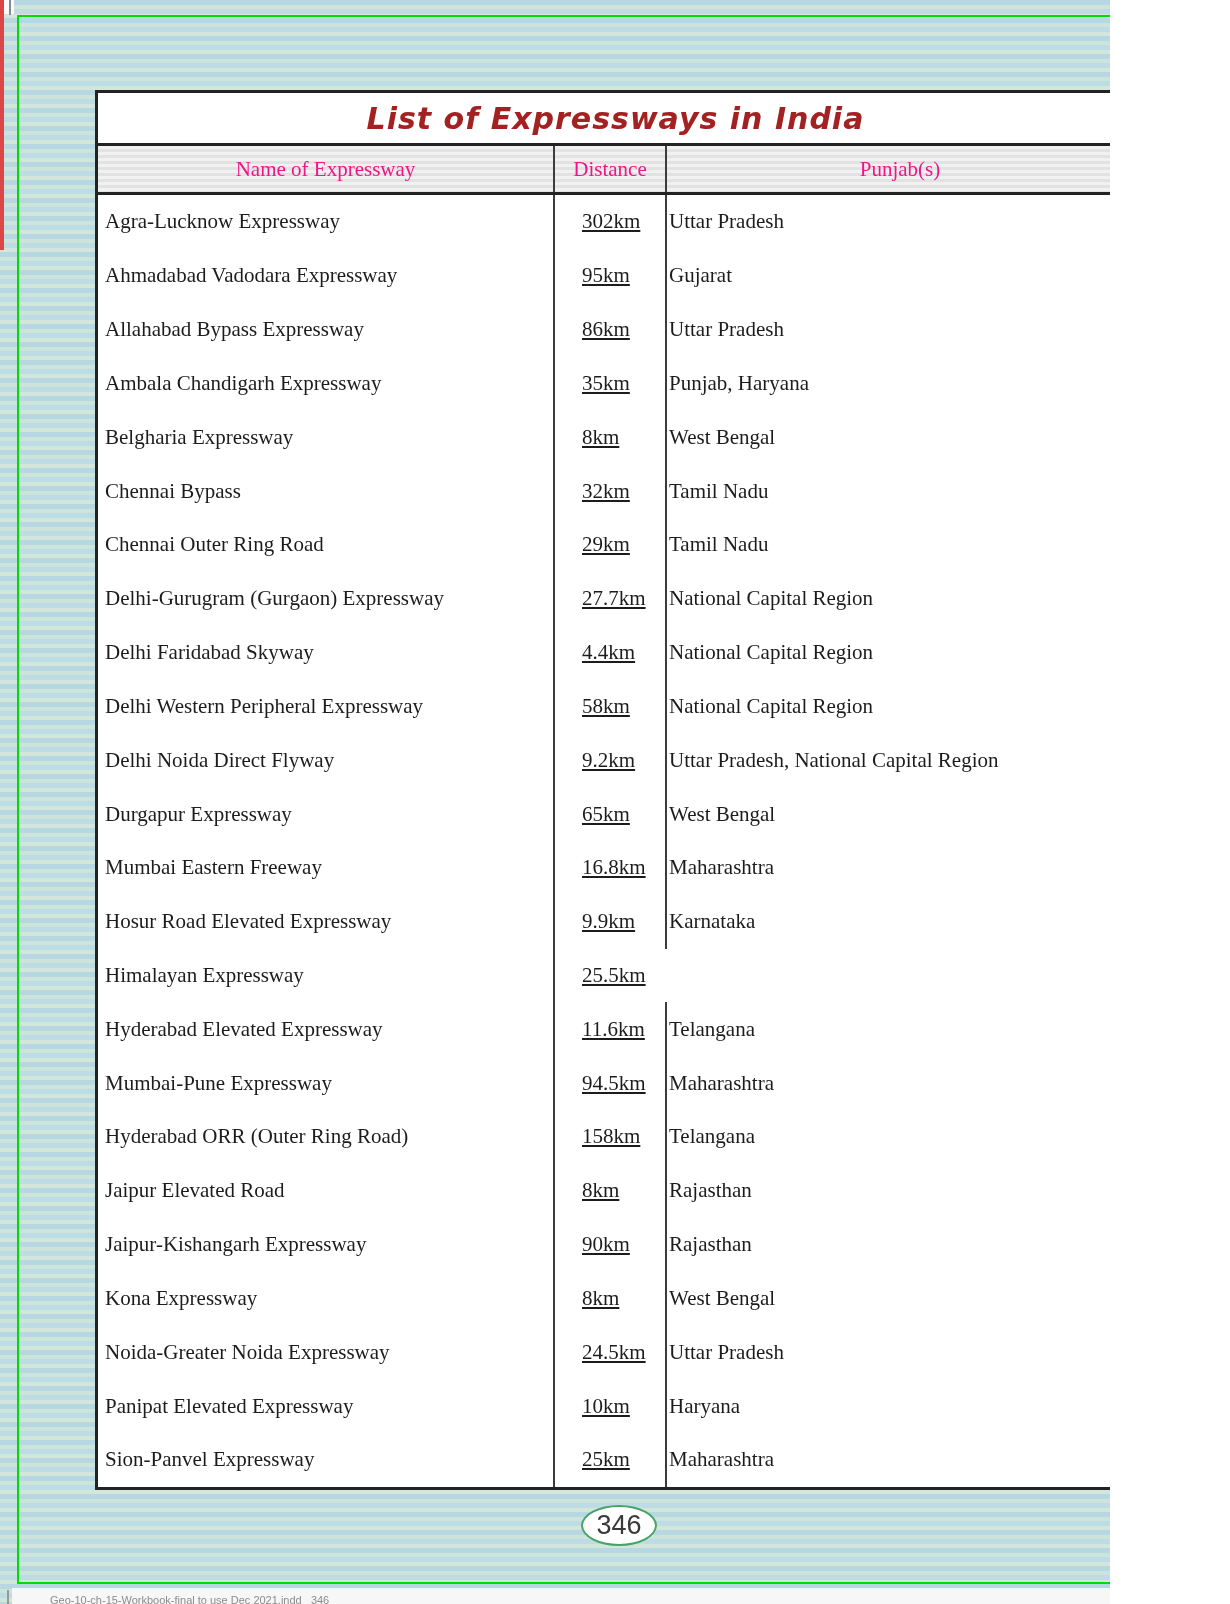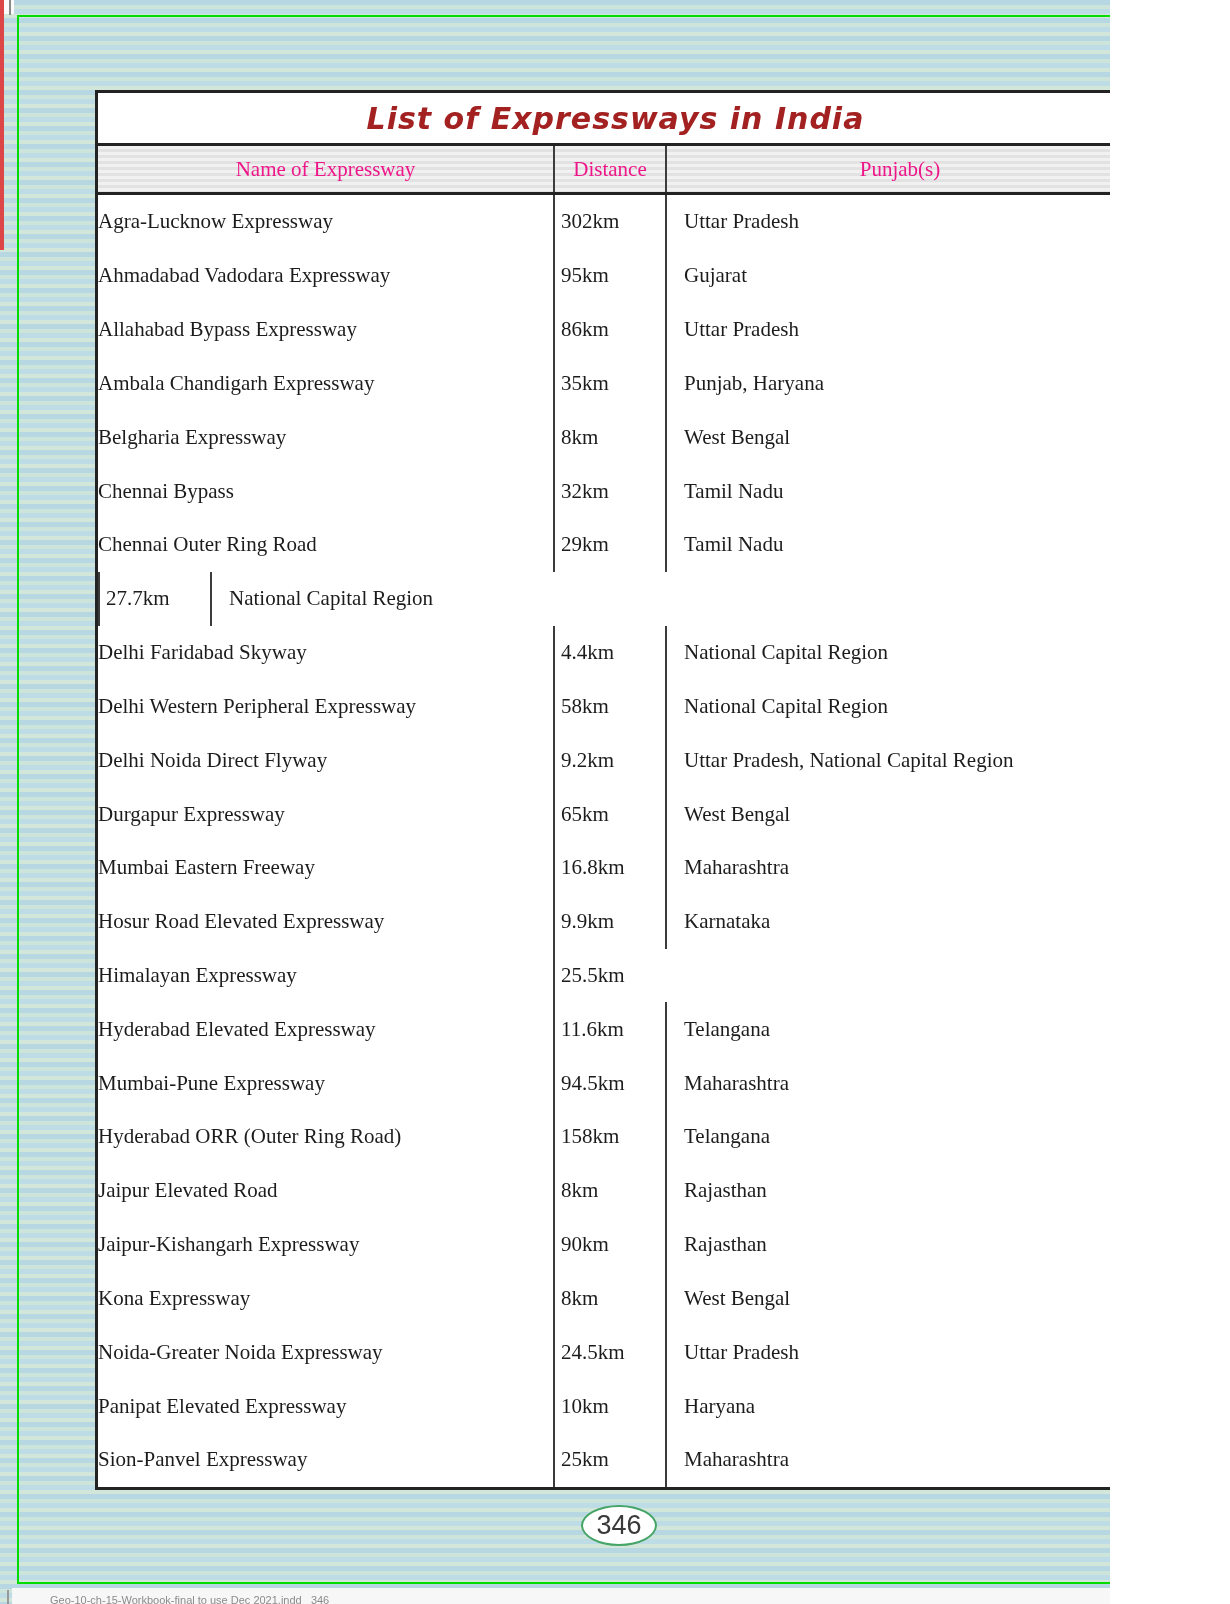--- a/index.html
+++ b/index.html
@@ -53,23 +53,23 @@
   .col-name{width:455px;flex:0 0 455px;}
   .col-dist{width:112px;flex:0 0 112px;border-left:2px solid #3c3c3c;}
   .col-state{flex:1 1 auto;border-left:2px solid #3c3c3c;}
 
   .tbody{flex:1 1 auto;display:flex;flex-direction:column;background:#fff;}
   .trow{flex:1 1 0;display:flex;}
   .bcell{
     display:flex;align-items:center;font-size:21px;color:#1c1c1c;
     box-sizing:border-box;white-space:nowrap;overflow:hidden;
   }
-  .bcell.col-name{padding-left:0;justify-content:flex-start;}
-  .bcell.col-dist{padding-left:6px;justify-content:flex-start;}
-  .bcell.col-state{padding-left:17px;justify-content:flex-start;}
+  .bcell.col-name{padding-left:7px;justify-content:flex-start;}
+  .bcell.col-dist{padding-left:27px;justify-content:flex-start;text-decoration:underline;}
+  .bcell.col-state{padding-left:2px;justify-content:flex-start;}
 
   .page-oval{
     position:absolute;left:581px;top:1505px;width:76px;height:41px;
     background:#ffffff;border:2px solid #46a566;border-radius:50%;
     box-sizing:border-box;display:flex;align-items:center;justify-content:center;
     font-family:"Liberation Sans",sans-serif;font-size:27px;color:#3a3a3a;
   }
 
   .footer-bar{
     position:absolute;left:12px;top:1588px;width:1230px;height:16px;
@@ -140,20 +140,21 @@
     <div class="bcell col-state">Tamil Nadu</div>
   </div>
 
   <div class="trow">
     <div class="bcell col-name">Chennai Outer Ring Road</div>
     <div class="bcell col-dist">29km</div>
     <div class="bcell col-state">Tamil Nadu</div>
   </div>
 
   <div class="trow">
+    <div class="bcell col-name">Delhi-Gurugram (Gurgaon) Expressway</div>
     <div class="bcell col-dist">27.7km</div>
     <div class="bcell col-state">National Capital Region</div>
   </div>
 
   <div class="trow">
     <div class="bcell col-name">Delhi Faridabad Skyway</div>
     <div class="bcell col-dist">4.4km</div>
     <div class="bcell col-state">National Capital Region</div>
   </div>
 

